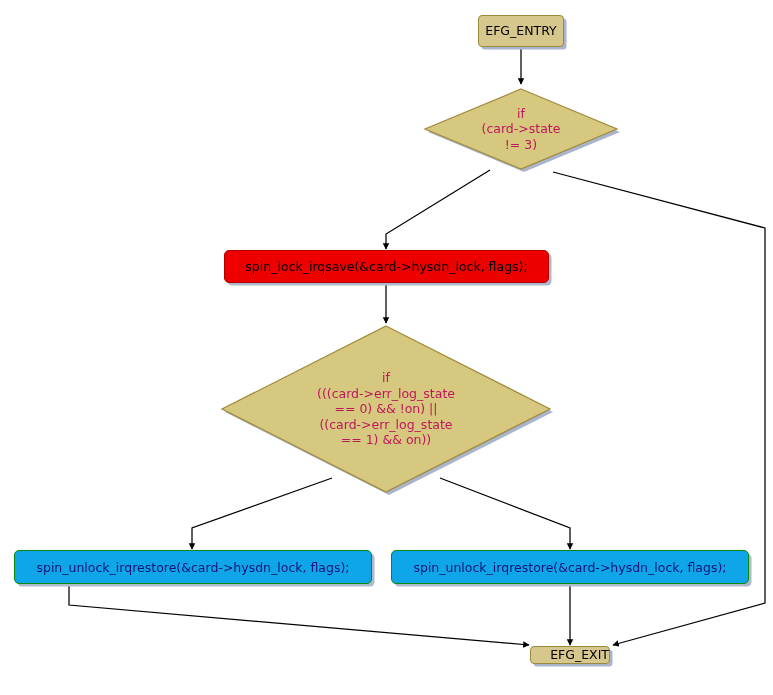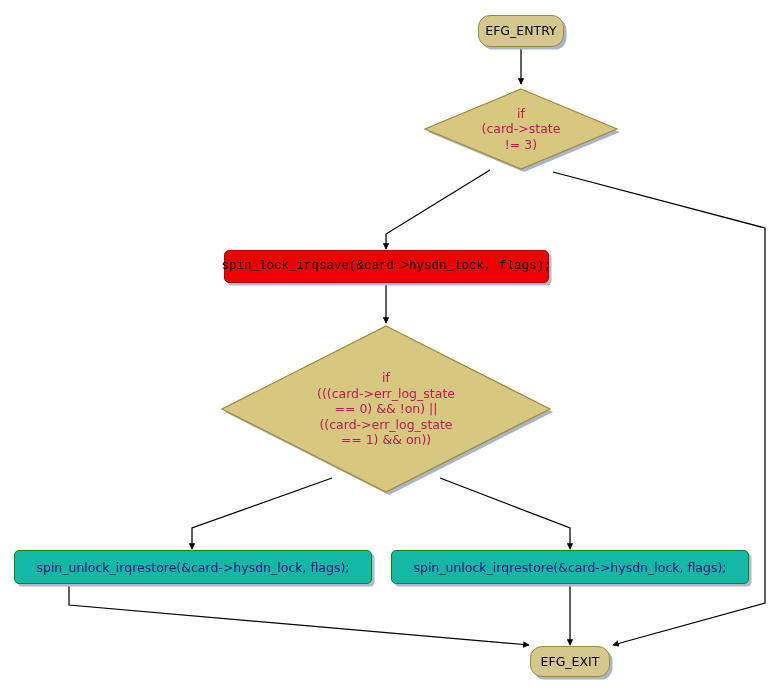--- a/index.html
+++ b/index.html
@@ -35,41 +35,41 @@
     justify-content: center;
     text-align: center;
     white-space: pre;
     z-index: 5;
   }
 
   
   .terminal {
     background: #d6c88c;
     border: 1.4px solid #9a8a3c;
-    border-radius: 12px;
+    border-radius: 4px;
     color: #000000;
     font-size: 12.5px;
     line-height: 14px;
     box-shadow: 3px 3px 0 -0.5px #aab4cc;
   }
 
   
   .stmt {
     border-radius: 5px;
     font-size: 12.5px;
     line-height: 15px;
     box-shadow: 3px 3px 0 -0.5px #b0b8cc;
   }
   .stmt-danger {
     background: #ee0000;
     border: 1.4px solid #b00000;
     color: #000000;
   }
   .stmt-ok {
-    background: #14b8a6;
+    background: #0ea5e9;
     border: 1.4px solid #0a8a0a;
     color: #14147a;
   }
 
   
   .diamond {
     position: absolute;
     z-index: 5;
   }
   .diamond .shape {
@@ -135,21 +135,21 @@
   <div class="diamond" style="left:421px; top:85px; width:200px; height:88px;">
     <svg class="shape" viewBox="0 0 200 88" preserveAspectRatio="none">
       <polygon points="100,4 196,44 100,84 4,44" fill="#aab4cc" transform="translate(3,3)"></polygon>
       <polygon points="100,4 196,44 100,84 4,44" fill="#d6c87e" stroke="#a08a3a" stroke-width="1.2"></polygon>
     </svg>
     <div class="dlabel">if
 (card-&gt;state
 != 3)</div>
   </div>
 
-  <div class="node stmt stmt-danger" style="left:224px; top:250px; width:325px; height:33px;font-family:Liberation Mono, monospace;">
+  <div class="node stmt stmt-danger" style="left:224px; top:250px; width:325px; height:33px;">
     <span>spin_lock_irqsave(&amp;card-&gt;hysdn_lock, flags);</span>
   </div>
 
   <div class="diamond" style="left:218px; top:323px; width:336px; height:172px;">
     <svg class="shape" viewBox="0 0 336 172" preserveAspectRatio="none">
       <polygon points="168,3 332,86 168,169 4,86" fill="#aab4cc" transform="translate(3,3)"></polygon>
       <polygon points="168,3 332,86 168,169 4,86" fill="#d6c87e" stroke="#a08a3a" stroke-width="1.2"></polygon>
     </svg>
     <div class="dlabel">if
 (((card-&gt;err_log_state
@@ -159,17 +159,17 @@
   </div>
 
   <div class="node stmt stmt-ok" style="left:14px; top:550px; width:358px; height:34px;">
     <span>spin_unlock_irqrestore(&amp;card-&gt;hysdn_lock, flags);</span>
   </div>
 
   <div class="node stmt stmt-ok" style="left:391px; top:550px; width:358px; height:34px;">
     <span>spin_unlock_irqrestore(&amp;card-&gt;hysdn_lock, flags);</span>
   </div>
 
-  <div class="node terminal" style="left:530px; top:646px; width:80px; height:31px;">
+  <div class="node terminal" style="left:530px; top:646px; width:80px; height:18px;justify-content:flex-end;">
     <span>EFG_EXIT</span>
   </div>
 
 </div>
 
 </body></html>

